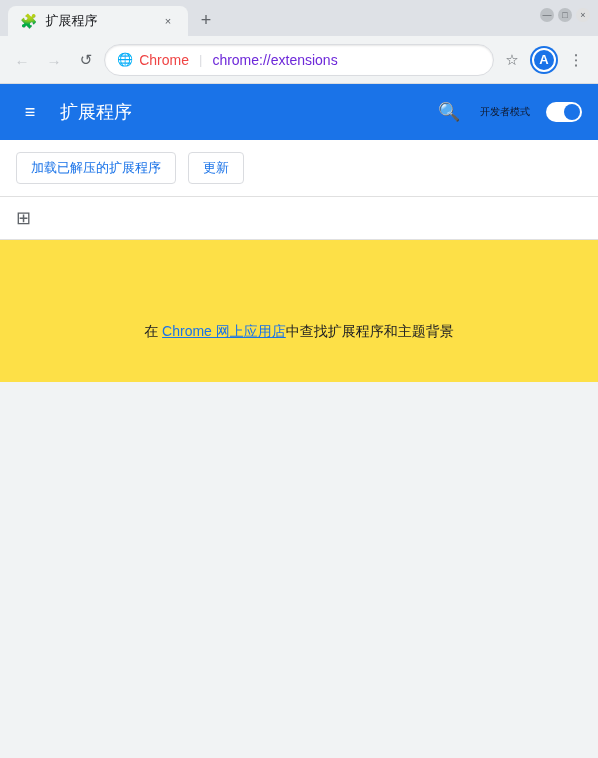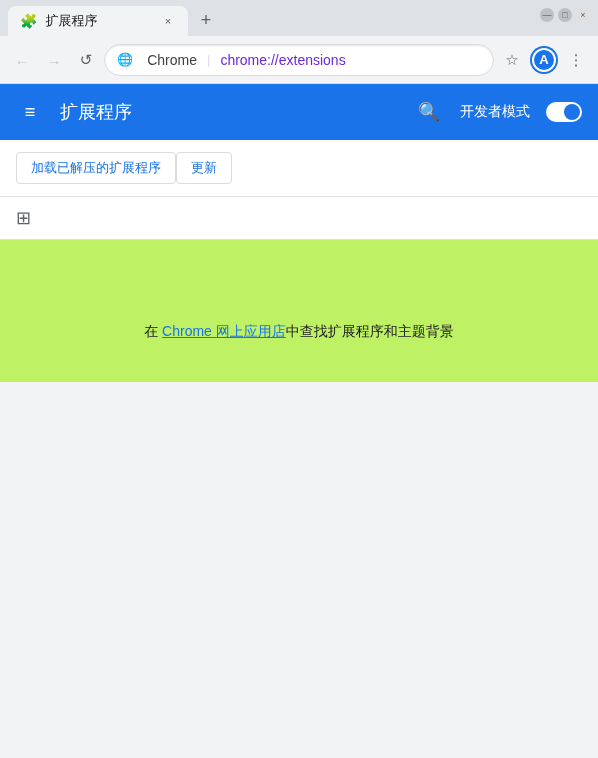--- a/index.html
+++ b/index.html
@@ -117,22 +117,21 @@
       gap: 6px;
       border: 1px solid #dadce0;
       box-shadow: inset 0 1px 2px rgba(0,0,0,0.1);
     }
     .omnibox-icon {
       font-size: 13px;
       color: #5f6368;
     }
     .omnibox-text {
       font-size: 14px;
-      color: #404040;
-      margin-left: 8px;
+      color: #ef4444;
     }
     .omnibox-separator {
       color: #dadce0;
       margin: 0 4px;
     }
     .omnibox-url {
       font-size: 14px;
       color: #6d28d9;
       text-align: center;
     }
@@ -206,22 +205,22 @@
       color: #fff;
       font-size: 18px;
       cursor: pointer;
       width: 28px;
       height: 28px;
       display: flex;
       align-items: center;
       justify-content: center;
     }
     .dev-mode-label {
-      color: #ffffff;
-      font-size: 14px;
+      color: #0f172a;
+      font-size: 10px;
     }
     .toggle-switch {
       width: 36px;
       height: 20px;
       background: #fff;
       border-radius: 10px;
       position: relative;
       cursor: pointer;
       display: flex;
       align-items: center;
@@ -235,37 +234,37 @@
       position: absolute;
       right: 2px;
       transition: right 0.2s;
     }
 
     
     .action-bar {
       background: #fff;
       padding: 12px 16px;
       display: flex;
-      gap: 0;
+      gap: 12px;
       border-bottom: 1px solid #e0e0e0;
     }
     .action-btn {
       border: 1px solid #dadce0;
       background: #fff;
       border-radius: 4px;
       padding: 6px 14px;
       font-size: 13px;
       color: #1a73e8;
       cursor: pointer;
       font-family: inherit;
     }
 
     
     .main-content {
-      background: #bef264;
+      background: #fde047;
       padding: 0;
       flex: 1;
     }
 
     
     .managed-notice {
       background: #fff;
       padding: 10px 16px;
       display: flex;
       align-items: center;

